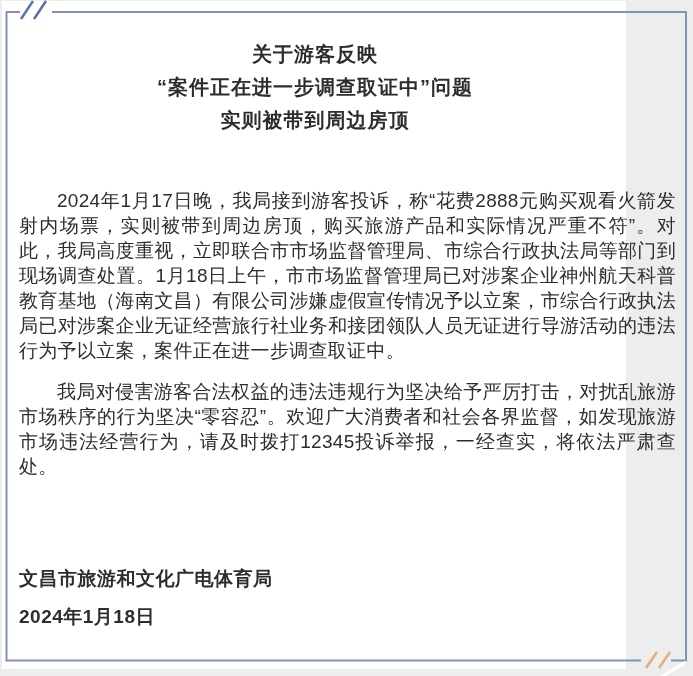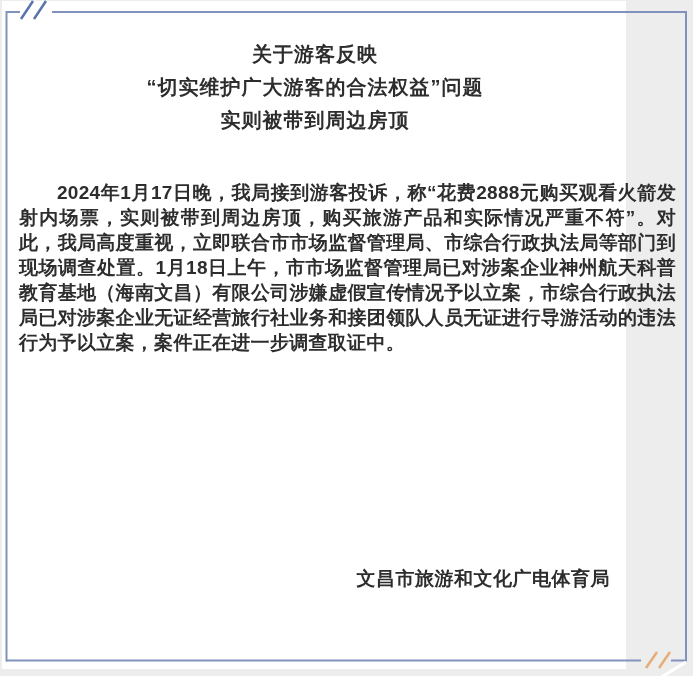--- a/index.html
+++ b/index.html
@@ -33,28 +33,28 @@
     position:absolute;left:0;right:0;top:38px;
     text-align:center;color:var(--text);
     font-size:20px;font-weight:700;line-height:33px;
     letter-spacing:1px;
   }
   .body-block{
     position:absolute;left:19px;width:657px;top:172px;
     color:var(--text);
   }
   .body-block p{
-    margin:8px 0 10px 0;
-    font-size:19px;font-weight:700;line-height:25px;
+    margin:16px 0 10px 0;
+    font-size:19px;font-weight:400;line-height:25px;
     text-align:justify;text-justify:inter-character;
     text-indent:2em;letter-spacing:0.3px;
   }
   .signature-block{
     position:absolute;right:20px;left:19px;top:560px;
-    text-align:right;color:var(--text);
+    color:var(--text);
     font-size:19px;font-weight:700;line-height:38px;
     letter-spacing:0.5px;
   }
 </style>
 </head>
 <body>
 
 <div class="stage">
   <div class="card"></div>
 
@@ -78,24 +78,26 @@
     <g>
       <line class="slash-bottom" x1="646" y1="668" x2="657" y2="652"></line>
       <line class="slash-bottom" x1="659" y1="668" x2="670" y2="652"></line>
     </g>
 
     <line class="corner-cut" x1="660" y1="678" x2="686" y2="662"></line>
   </svg>
 
   <div class="title-block">
     <div>关于游客反映</div>
-    <div>“切实维护广大游客的合法权益”问题</div>
+    <div>“案件正在进一步调查取证中”问题</div>
     <div>实则被带到周边房顶</div>
   </div>
 
   <div class="body-block">
     <p>2024年1月17日晚，我局接到游客投诉，称“花费2888元购买观看火箭发射内场票，实则被带到周边房顶，购买旅游产品和实际情况严重不符”。对此，我局高度重视，立即联合市市场监督管理局、市综合行政执法局等部门到现场调查处置。1月18日上午，市市场监督管理局已对涉案企业神州航天科普教育基地（海南文昌）有限公司涉嫌虚假宣传情况予以立案，市综合行政执法局已对涉案企业无证经营旅行社业务和接团领队人员无证进行导游活动的违法行为予以立案，案件正在进一步调查取证中。</p>
+    <p>我局对侵害游客合法权益的违法违规行为坚决给予严厉打击，对扰乱旅游市场秩序的行为坚决“零容忍”。欢迎广大消费者和社会各界监督，如发现旅游市场违法经营行为，请及时拨打12345投诉举报，一经查实，将依法严肃查处。</p>
   </div>
 
   <div class="signature-block">
     <div>文昌市旅游和文化广电体育局</div>
+    <div>2024年1月18日</div>
   </div>
 </div>
 
 </body></html>

